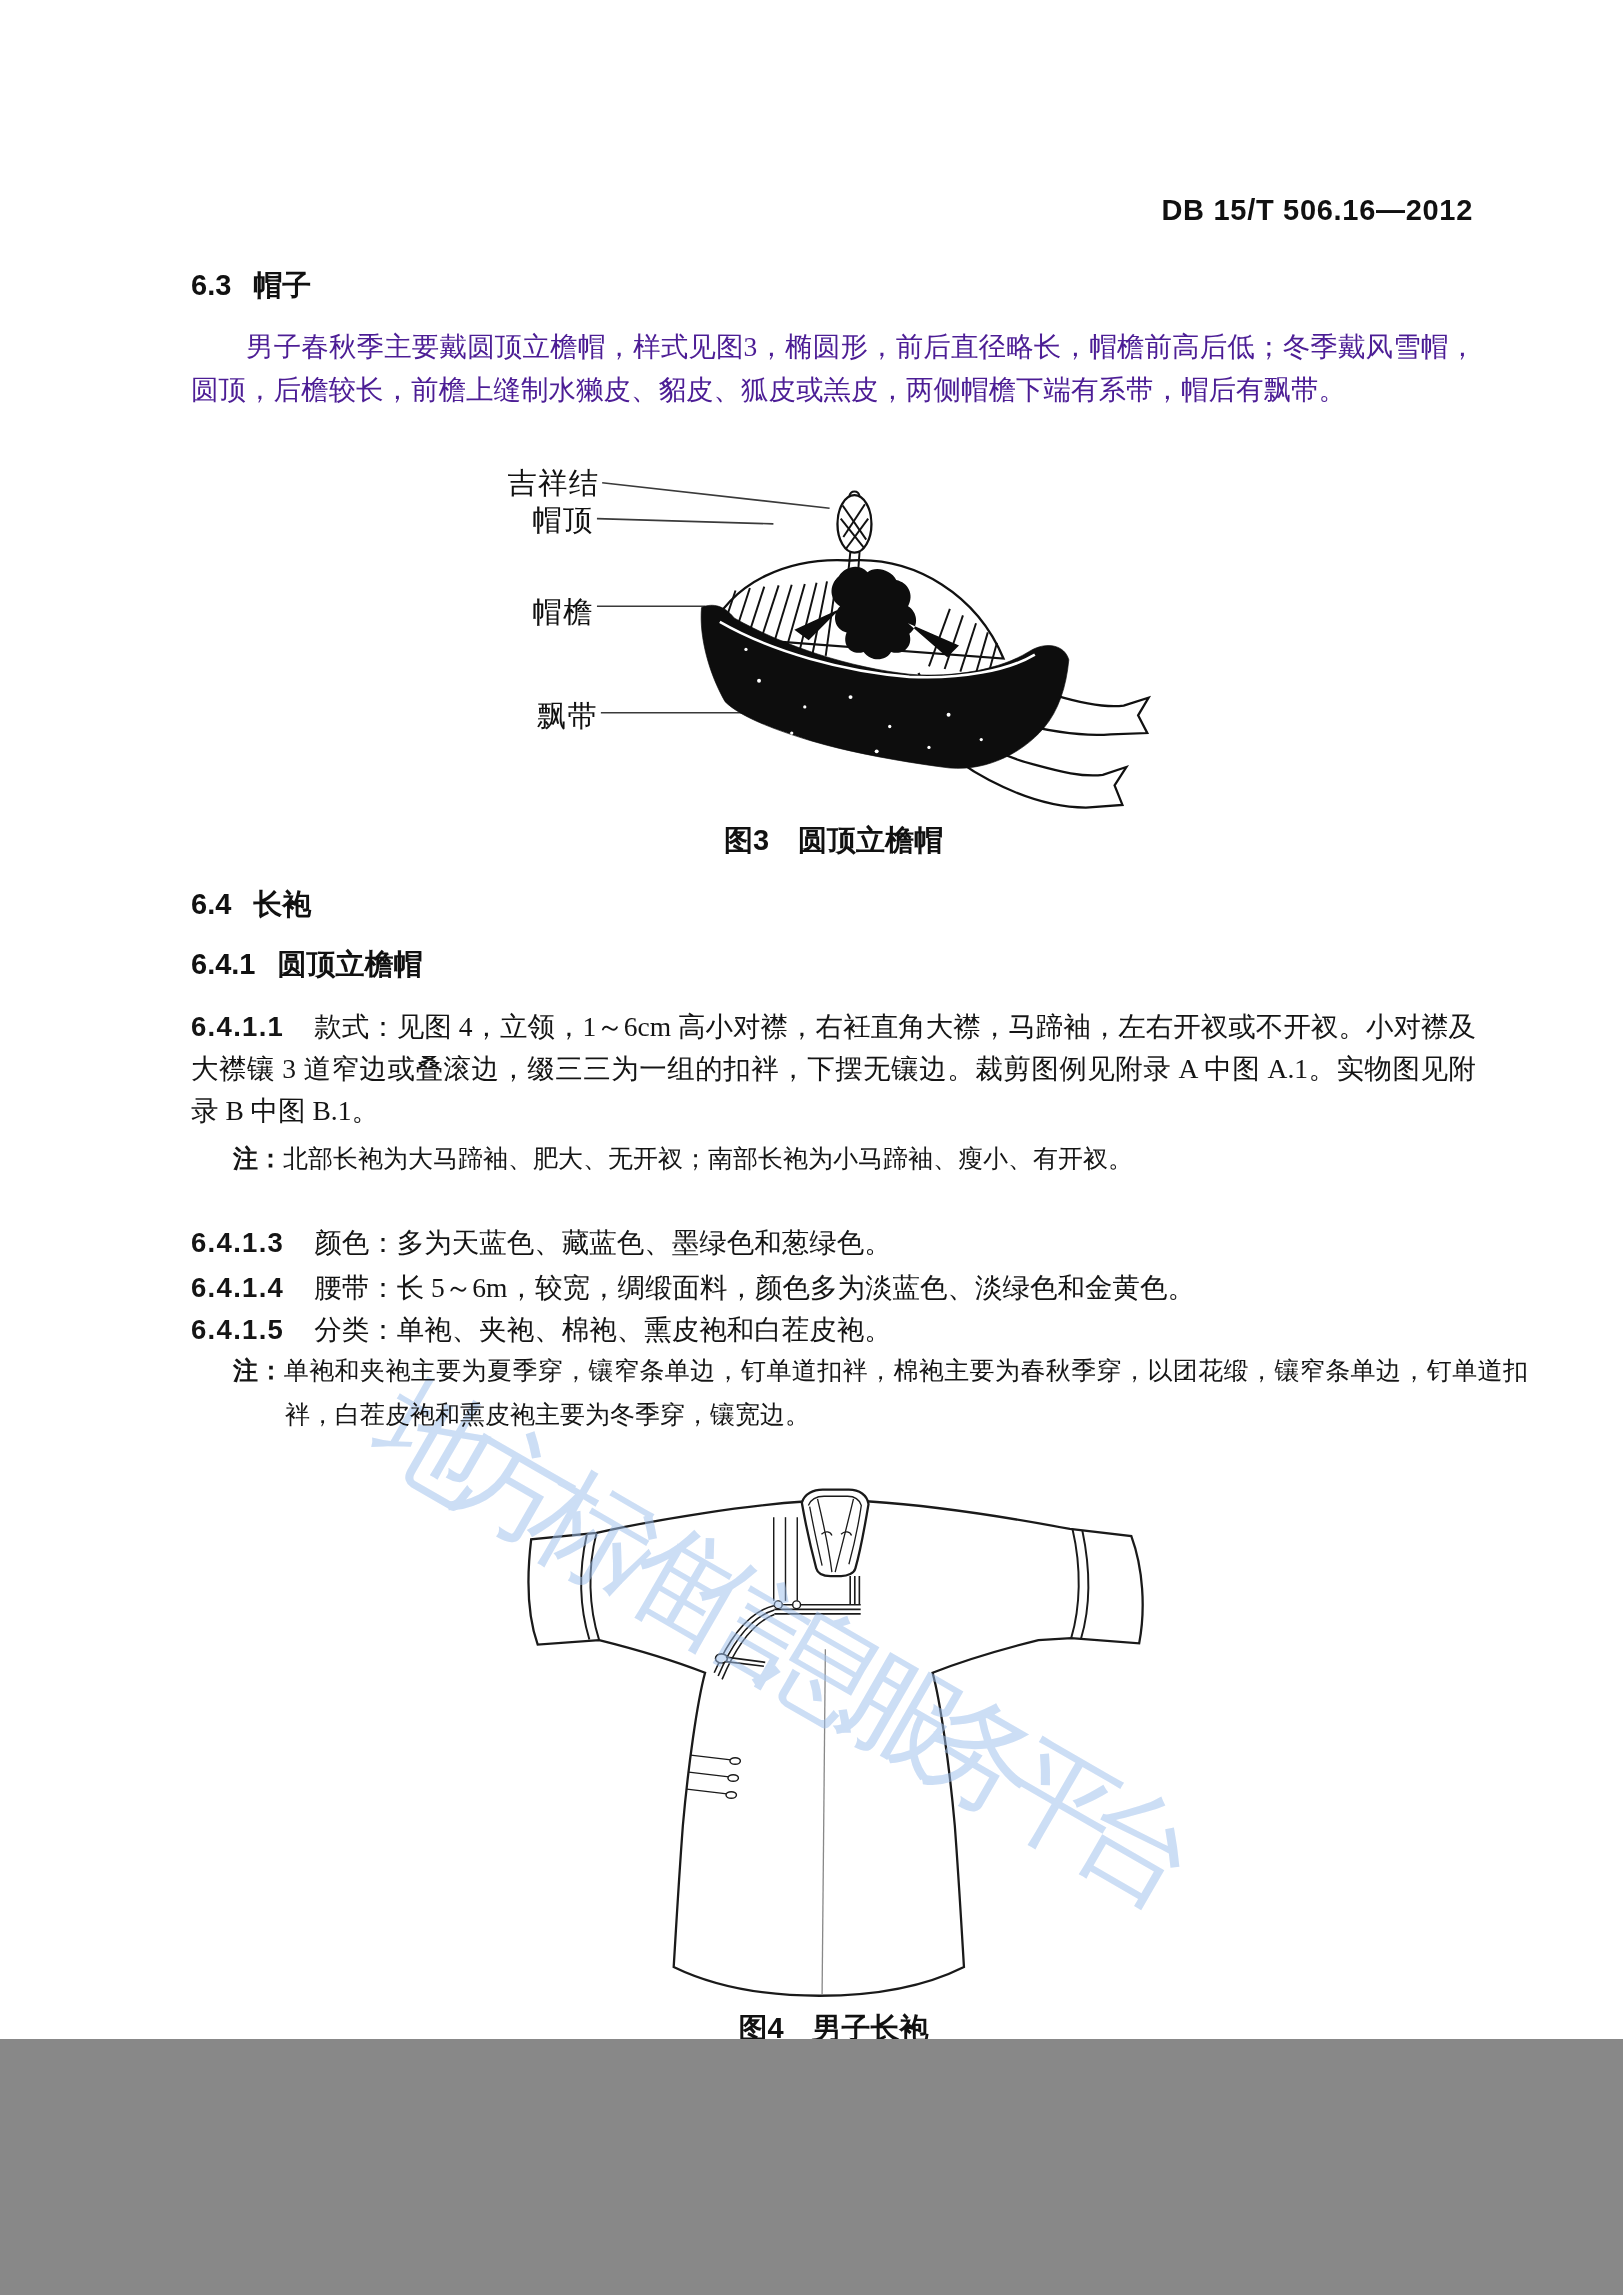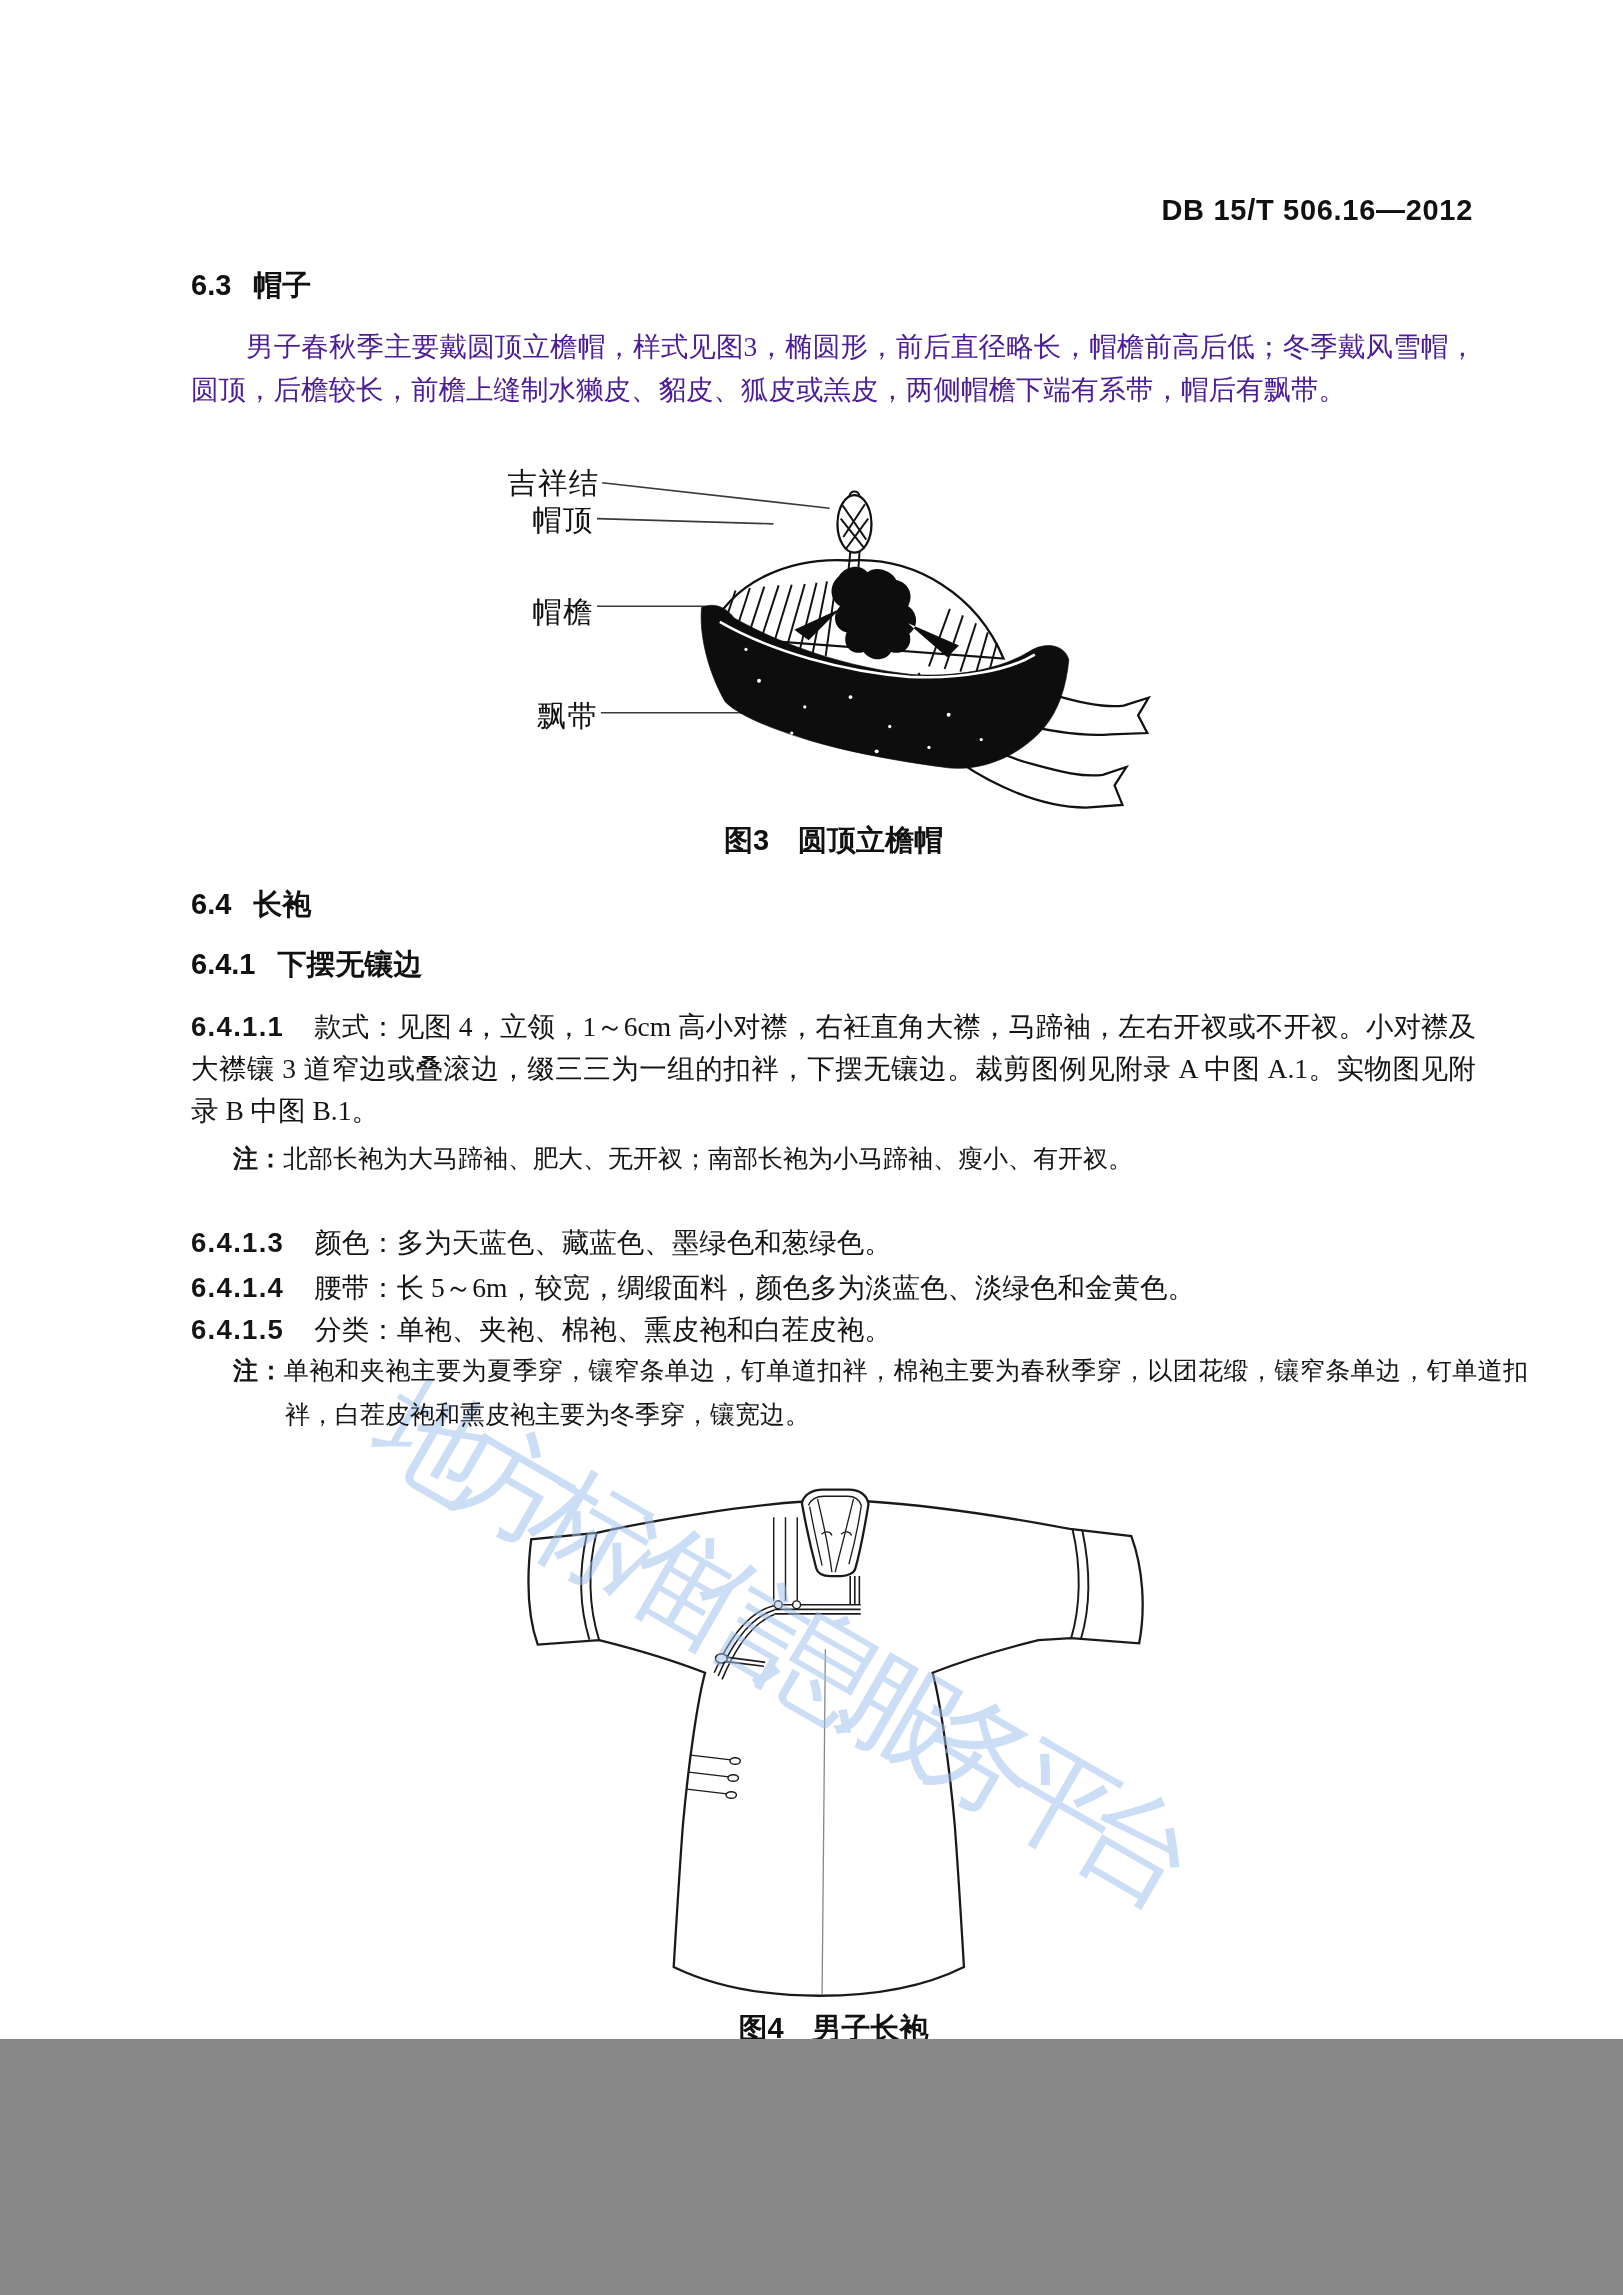--- a/index.html
+++ b/index.html
@@ -135,21 +135,21 @@
     </g>
   </svg>
 
   <div class="abs z-text fig-caption" style="top:821px;text-align:center;">图3　圆顶立檐帽</div>
 
   <div class="abs z-text h2" style="top:885px;text-align:center;">
     <span class="sec-num">6.4</span><span>长袍</span>
   </div>
 
   <div class="abs z-text h2" style="top:945px;">
-    <span class="sec-num">6.4.1</span><span>下摆无镶边</span>
+    <span class="sec-num">6.4.1</span><span>圆顶立檐帽</span>
   </div>
 
   <div class="abs z-text clause" style="top:1006px;">
     <span class="cl-num">6.4.1.1</span><span>款式：见图 4，立领，1～6cm 高小对襟，右衽直角大襟，马蹄袖，左右开衩或不开衩。小对襟及大襟镶 3 道窄边或叠滚边，缀三三为一组的扣袢，下摆无镶边。裁剪图例见附录 A 中图 A.1。实物图见附录 B 中图 B.1。</span>
   </div>
 
   <div class="abs z-text note" style="top:1136px;">
     <span class="note-label">注：</span><span>北部长袍为大马蹄袖、肥大、无开衩；南部长袍为小马蹄袖、瘦小、有开衩。</span>
   </div>
 

